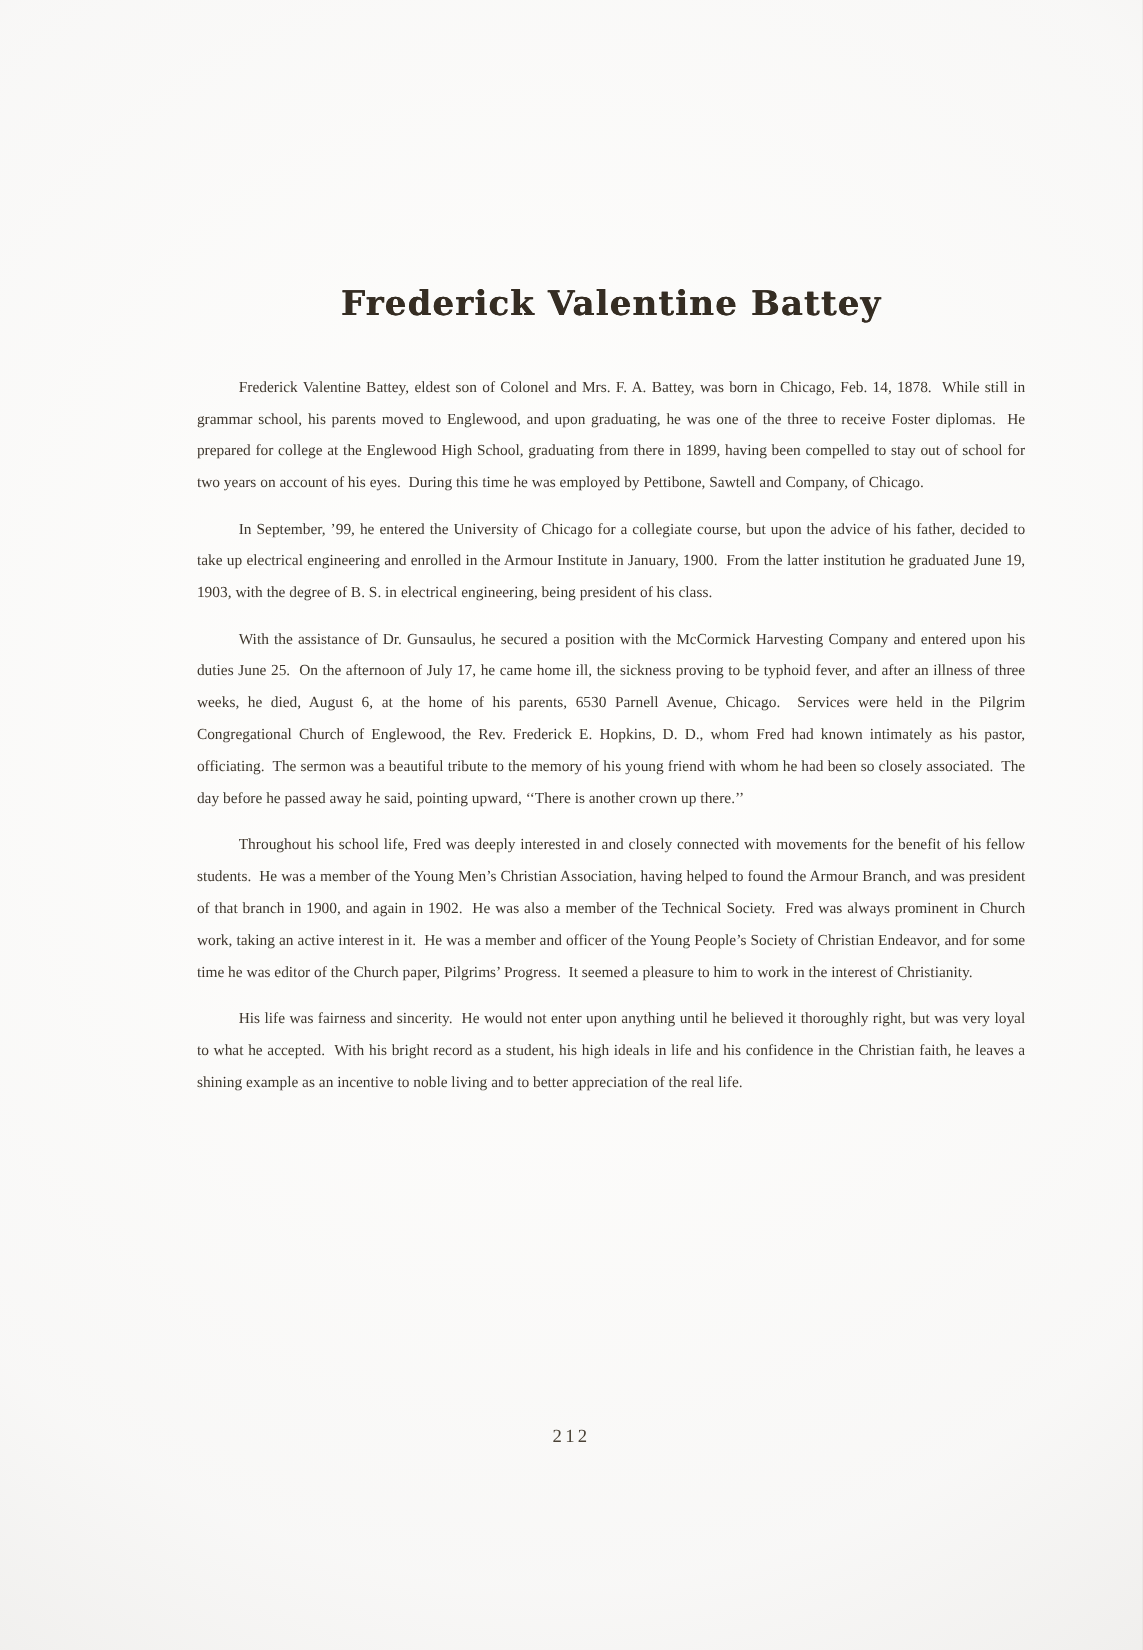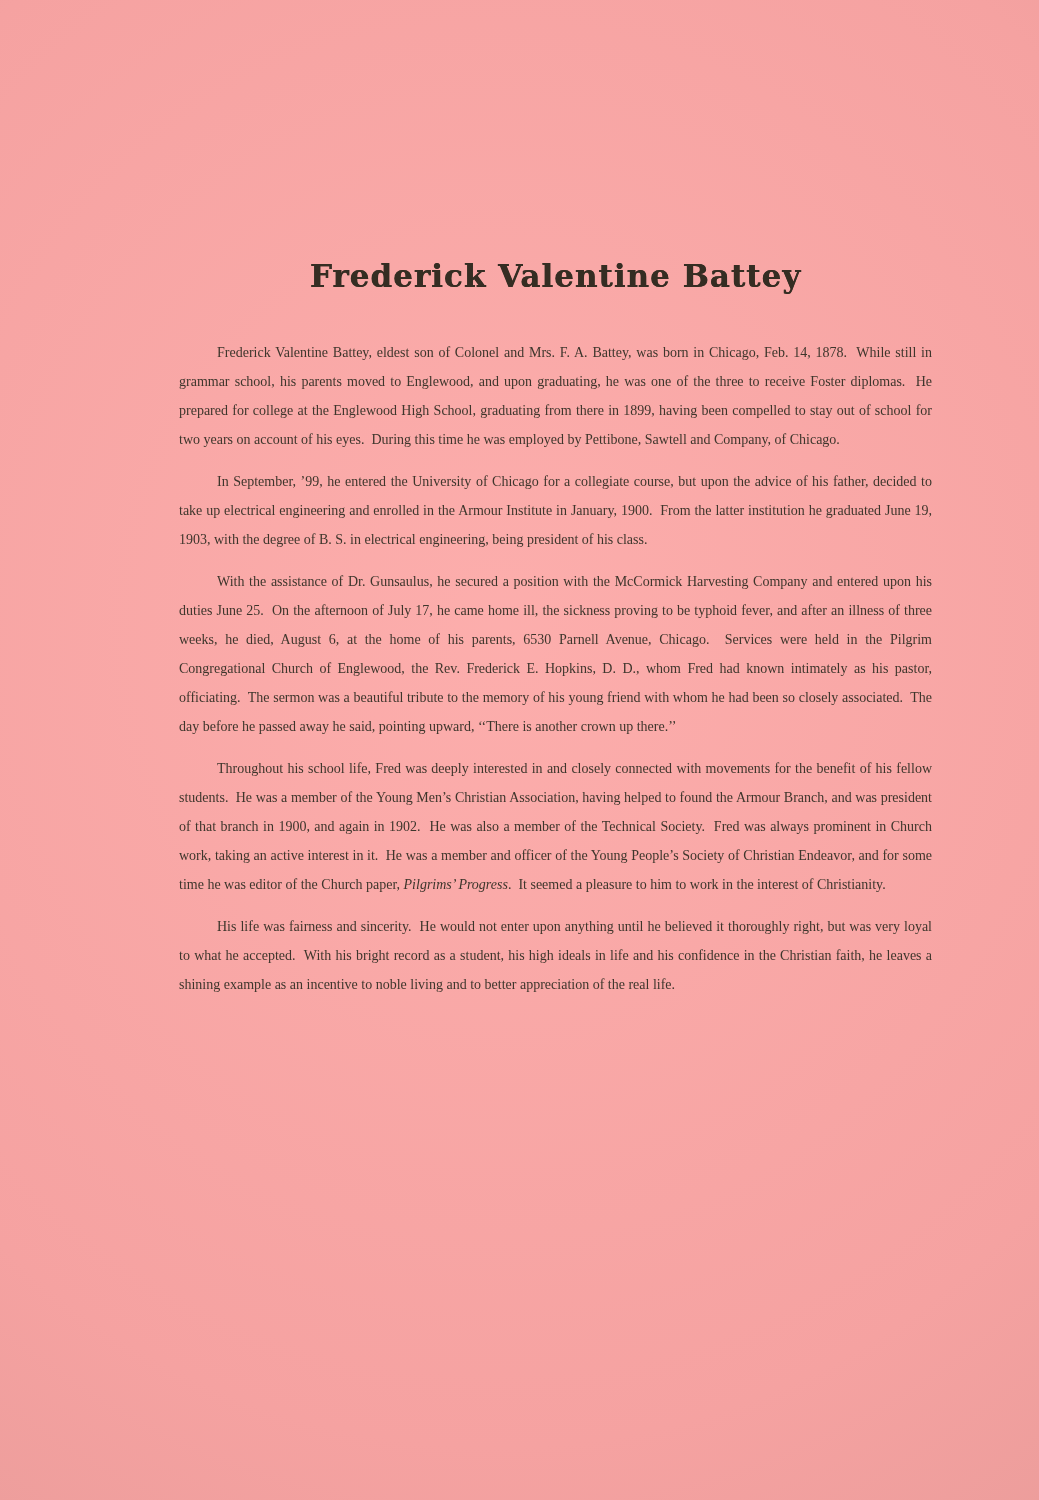--- a/index.html
+++ b/index.html
@@ -4,21 +4,21 @@
 <style>
   html, body { margin: 0; padding: 0; }
   body {
     width: 1039px; height: 1500px;
     background: #8a8275;
     font-family: "Liberation Serif", serif;
   }
   .page {
     position: relative;
     width: 1039px; height: 1500px;
-    background: #fca5a5;
+    background: #ffffff;
     overflow: hidden;
   }
   
   .page::before {
     content: "";
     position: absolute; inset: 0;
     background:
       radial-gradient(ellipse 120% 90% at 48% 42%,
         rgba(255,250,235,0.10) 0%,
         rgba(120,108,88,0.05) 60%,
@@ -44,21 +44,21 @@
   }
   .para {
     font-size: 14px;
     line-height: 29px;
     text-align: justify;
     text-indent: 38px;
     margin: 0 0 13px 0;
     white-space: pre-wrap;
     color: #3e362c;
   }
-  .para .italic { font-style: italic; }
+  .para .italic { }
   .page-number {
     position: absolute;
     left: 0; right: 0;
     top: 1296px;
     text-align: center;
     font-size: 17px;
     letter-spacing: 3px;
     color: #4a4236;
   }
 </style>
@@ -73,13 +73,14 @@
 
     <p class="para">In September, ’99, he entered the University of Chicago for a collegiate course, but upon the advice of his father, decided to take up electrical engineering and enrolled in the Armour Institute in January, 1900.  From the latter institution he graduated June 19, 1903, with the degree of B. S. in electrical engineering, being president of his class.</p>
 
     <p class="para">With the assistance of Dr. Gunsaulus, he secured a position with the McCormick Harvesting Company and entered upon his duties June 25.  On the afternoon of July 17, he came home ill, the sickness proving to be typhoid fever, and after an illness of three weeks, he died, August 6, at the home of his parents, 6530 Parnell Avenue, Chicago.  Services were held in the Pilgrim Congregational Church of Englewood, the Rev. Frederick E. Hopkins, D. D., whom Fred had known intimately as his pastor, officiating.  The sermon was a beautiful tribute to the memory of his young friend with whom he had been so closely associated.  The day before he passed away he said, pointing upward, ‘‘There is another crown up there.’’</p>
 
     <p class="para"><span>Throughout his school life, Fred was deeply interested in and closely connected with movements for the benefit of his fellow students.  He was a member of the Young Men’s Christian Association, having helped to found the Armour Branch, and was president of that branch in 1900, and again in 1902.  He was also a member of the Technical Society.  Fred was always prominent in Church work, taking an active interest in it.  He was a member and officer of the Young People’s Society of Christian Endeavor, and for some time he was editor of the Church paper, </span><span class="italic">Pilgrims’ Progress</span><span>.  It seemed a pleasure to him to work in the interest of Christianity.</span></p>
 
     <p class="para">His life was fairness and sincerity.  He would not enter upon anything until he believed it thoroughly right, but was very loyal to what he accepted.  With his bright record as a student, his high ideals in life and his confidence in the Christian faith, he leaves a shining example as an incentive to noble living and to better appreciation of the real life.</p>
   </div>
 
+  <div class="page-number">212</div>
 </div>
 
 </body></html>

